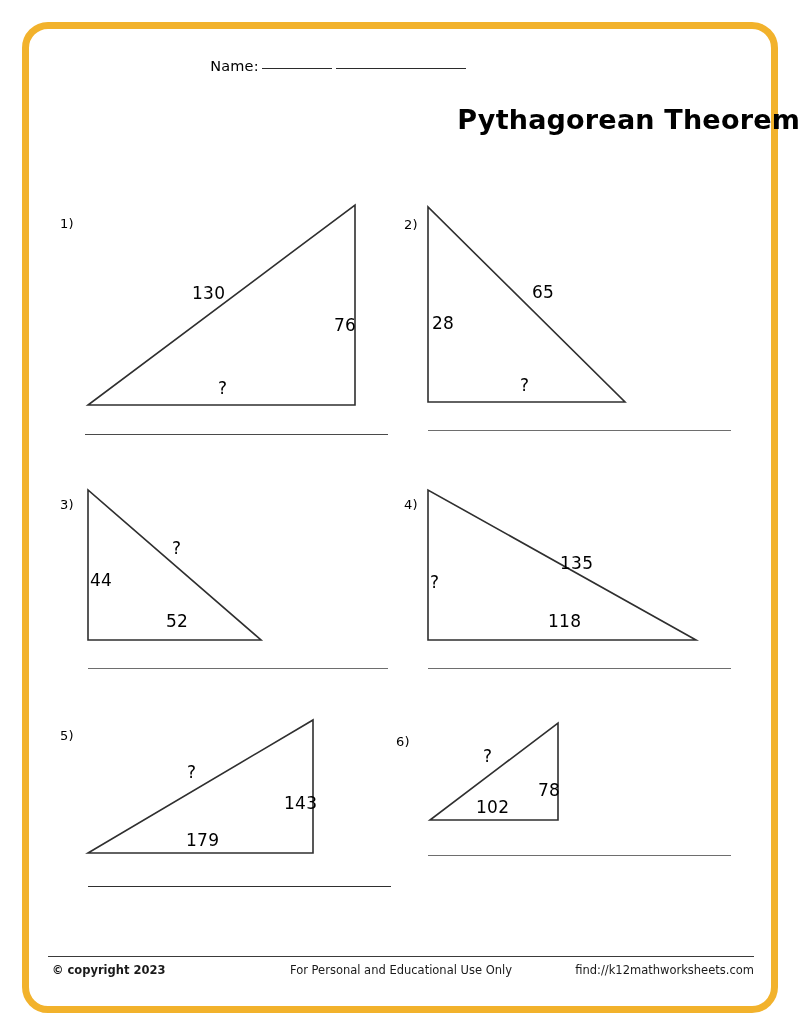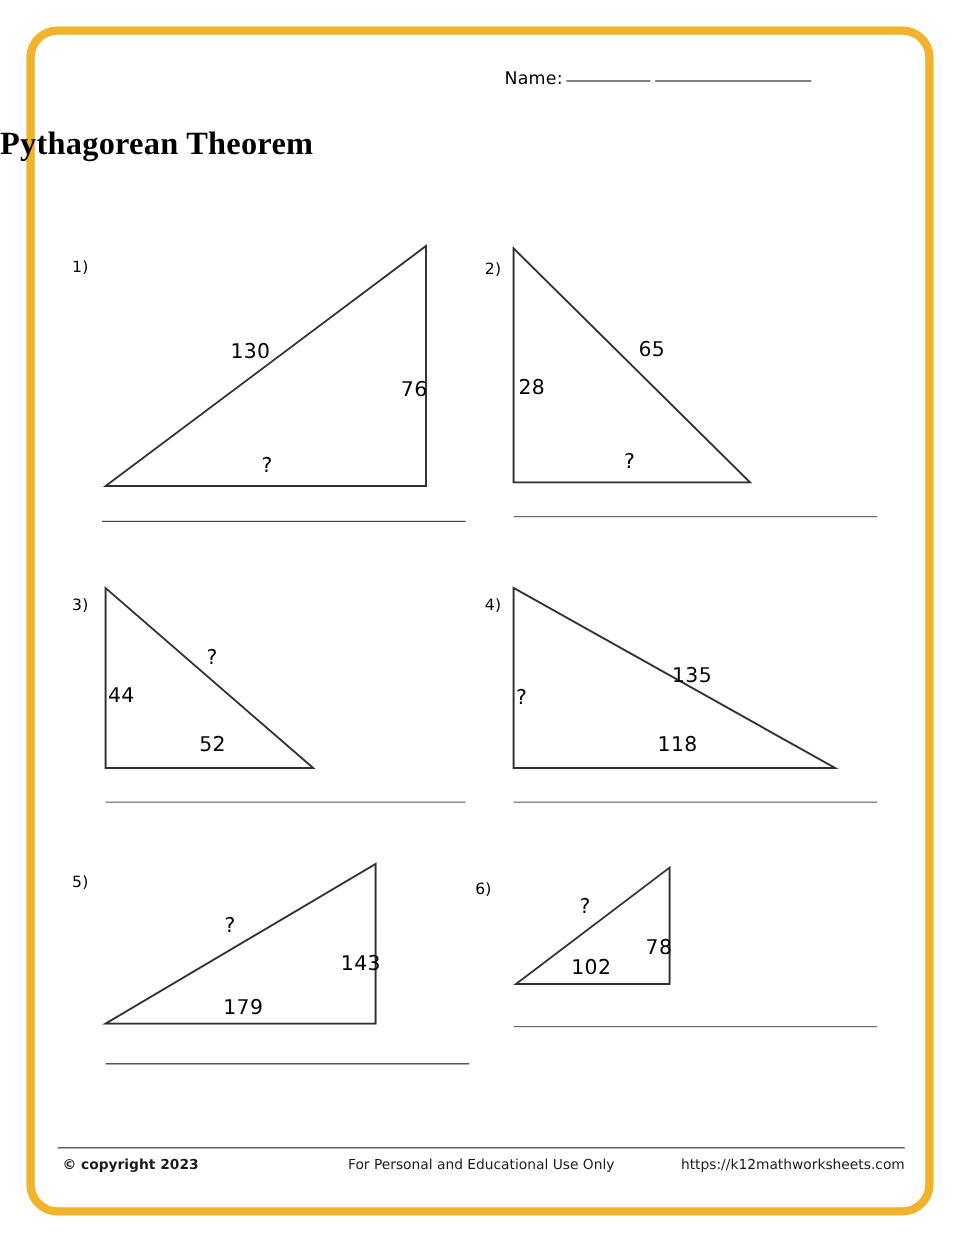--- a/index.html
+++ b/index.html
@@ -31,46 +31,45 @@
     box-sizing: border-box;
     pointer-events: none;
   }
 
   
   #name-row {
     position: absolute;
     left: 0;
     top: 58px;
     width: 740px;
-    text-align: right;
+    text-align: center;
     padding-right: 64px;
     box-sizing: border-box;
     font-size: 14.5px;
     letter-spacing: .2px;
   }
   #name-row .name-label { margin-right: 2px; }
   #name-row .name-rule {
     display: inline-block;
     width: 70px;
     border-bottom: 1.3px solid #2b2b2b;
     margin-left: 1px;
     vertical-align: 2px;
   }
   #name-row .name-rule.long { width: 130px; margin-left: 4px; }
 
   #title {
     position: absolute;
     left: 0;
     top: 104px;
     width: 800px;
-    text-align: left;
+    text-align: right;
     font-size: 27px;
     font-weight: bold;
     letter-spacing: .2px;
-    font-family: Liberation Serif, serif;
   }
 
   #instruction {
     position: absolute;
     left: 58px;
     top: 167px;
     font-size: 14.5px;
     letter-spacing: .1px;
   }
 
@@ -202,16 +201,16 @@
     <div class="lbl" style="left:483px; top:746px;">?</div>
     <div class="lbl" style="left:538px; top:780px;">78</div>
     <div class="lbl" style="left:476px; top:797px;">102</div>
     <div class="ans-line" style="left:428px; top:855px; width:303px; border-top-color:#6e6e6e;"></div>
   </div>
 
   <div id="footer-rule"></div>
   <div id="footer">
     <span class="f-left">© copyright 2023</span>
     <span class="f-mid">For Personal and Educational Use Only</span>
-    <span class="f-right">https://k12mathworksheets.com</span>
+    <span class="f-right">find://k12mathworksheets.com</span>
   </div>
 
 </div>
 
 </body></html>

